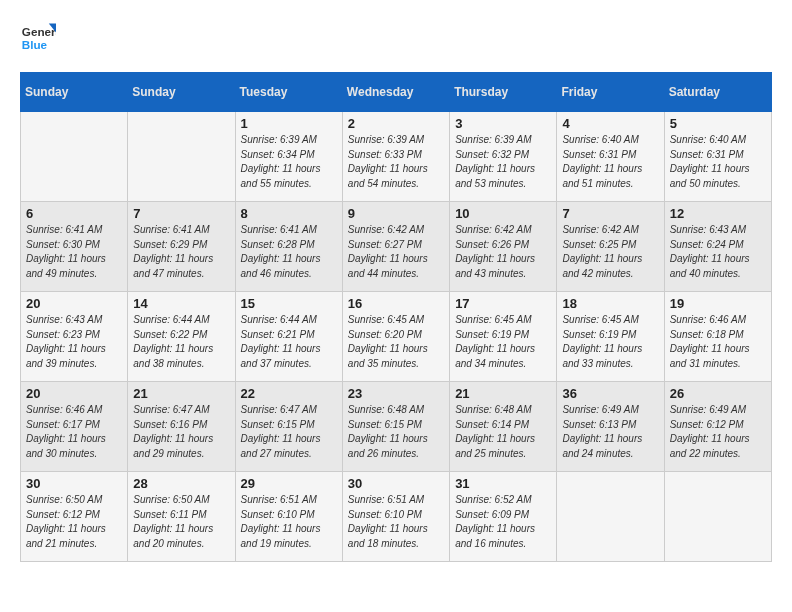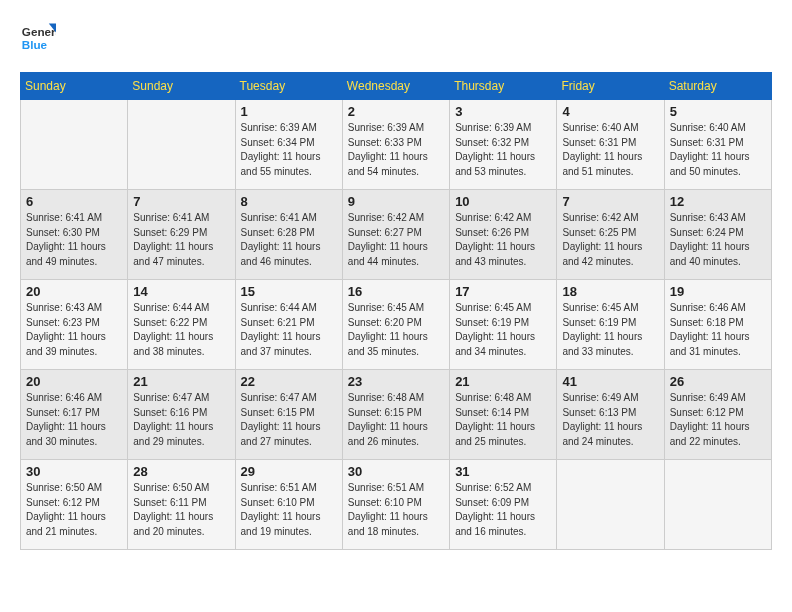--- a/index.html
+++ b/index.html
@@ -38,25 +38,25 @@
       font-size: 15px;
       color: #555;
     }
     table {
       width: 100%;
       border-collapse: collapse;
       font-size: 10.5px;
     }
     thead tr th {
       background-color: #1565C0;
-      color: #fde047;
-      padding: 6px 4px;
+      color: #e5e5e5;
+      padding: 12px 4px;
       text-align: left;
       font-size: 12px;
-      font-weight: normal;
+      font-weight: bold;
       border: 1px solid #1565C0;
     }
     tbody tr td {
       border: 1px solid #ccc;
       vertical-align: top;
       padding: 4px 5px;
       width: 107px;
       min-height: 80px;
       height: 90px;
     }
@@ -70,20 +70,21 @@
       font-size: 13px;
       font-weight: bold;
       color: #222;
       display: block;
       margin-bottom: 2px;
     }
     .day-info {
       color: #333;
       font-size: 10px;
       line-height: 1.45;
+      font-style: italic;
     }
   </style>
 </head>
 <body>
 
 <div class="header">
   <div class="logo">
     <svg class="logo-icon" viewBox="0 0 40 40" xmlns="http://www.w3.org/2000/svg">
       <text x="2" y="18" font-size="13" font-weight="bold" fill="#333" font-family="Arial">General</text>
       <text x="2" y="32" font-size="13" font-weight="bold" fill="#2196F3" font-family="Arial">Blue</text>
@@ -209,21 +210,21 @@
         </td>
         <td>
           <span class="day-number">23</span>
           <div class="day-info">Sunrise: 6:48 AM<br>Sunset: 6:15 PM<br>Daylight: 11 hours and 26 minutes.</div>
         </td>
         <td>
           <span class="day-number">21</span>
           <div class="day-info">Sunrise: 6:48 AM<br>Sunset: 6:14 PM<br>Daylight: 11 hours and 25 minutes.</div>
         </td>
         <td>
-          <span class="day-number">41</span>
+          <span class="day-number">36</span>
           <div class="day-info">Sunrise: 6:49 AM<br>Sunset: 6:13 PM<br>Daylight: 11 hours and 24 minutes.</div>
         </td>
         <td>
           <span class="day-number">26</span>
           <div class="day-info">Sunrise: 6:49 AM<br>Sunset: 6:12 PM<br>Daylight: 11 hours and 22 minutes.</div>
         </td>
       </tr>
       <tr>
         <td>
           <span class="day-number">30</span>

